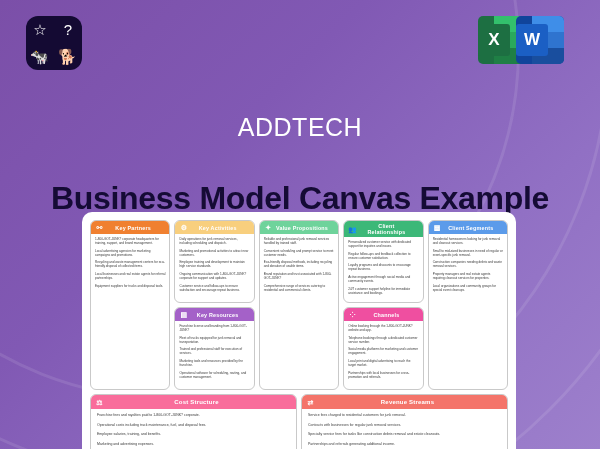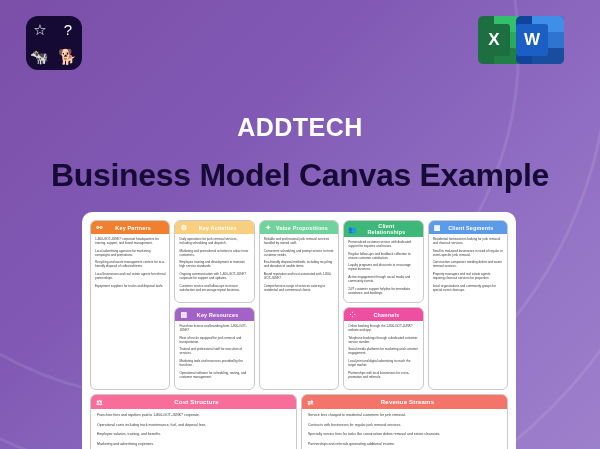--- a/index.html
+++ b/index.html
@@ -59,24 +59,24 @@
     display: flex; align-items: center; justify-content: center;
     color: #fff; font-weight: bold; font-size: 17px;
   }
   #excel-icon .oi-letter { background: #1d6f42; }
   #word-icon  .oi-letter { background: #1b5fc4; }
 
   
   #kicker {
     position: absolute; top: 113px; left: 0; width: 600px;
     text-align: center; color: #ffffff;
-    font-size: 25px; font-weight: bold; letter-spacing: 0.5px;
+    font-size: 25px; font-weight: normal; letter-spacing: 0.5px;
   }
   #maintitle {
-    position: absolute; top: 157px; left: 0; width: 600px;
+    position: absolute; top: 180px; left: 0; width: 600px;
     text-align: center; color: #150b35;
     font-size: 32px; font-weight: bold; letter-spacing: -0.3px;
   }
 
   
   #canvas-panel {
     position: absolute; left: 82px; top: 212px;
     width: 434px; height: 260px;
     background: #ffffff;
     border-radius: 10px;

